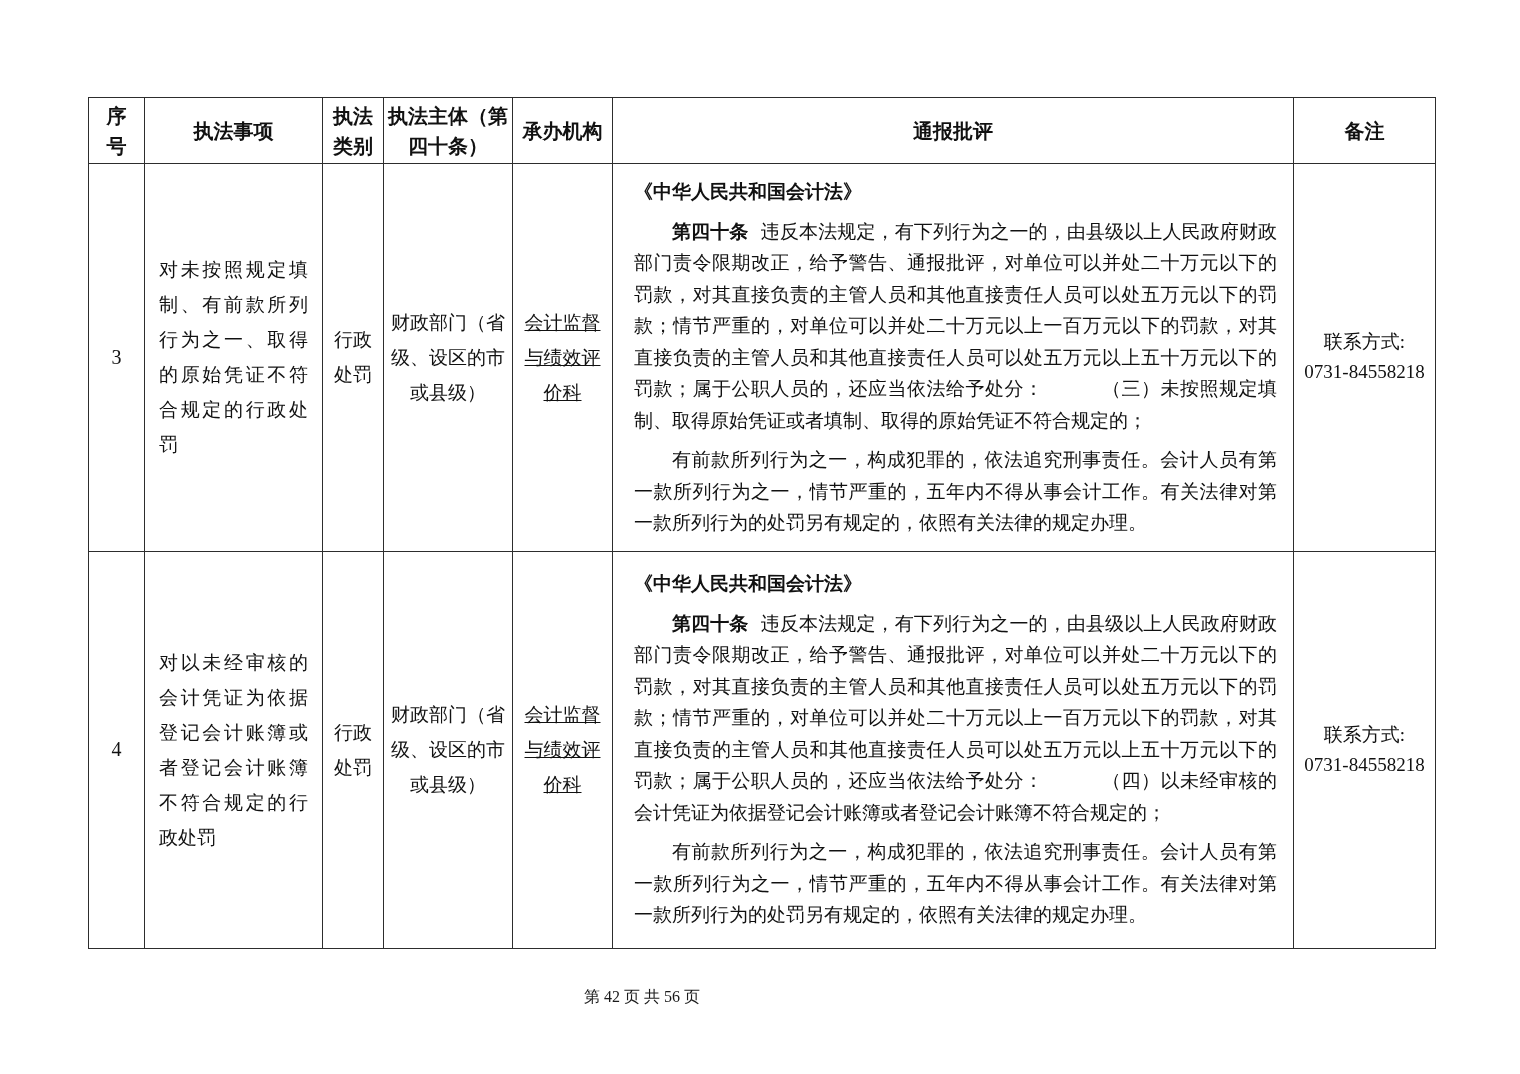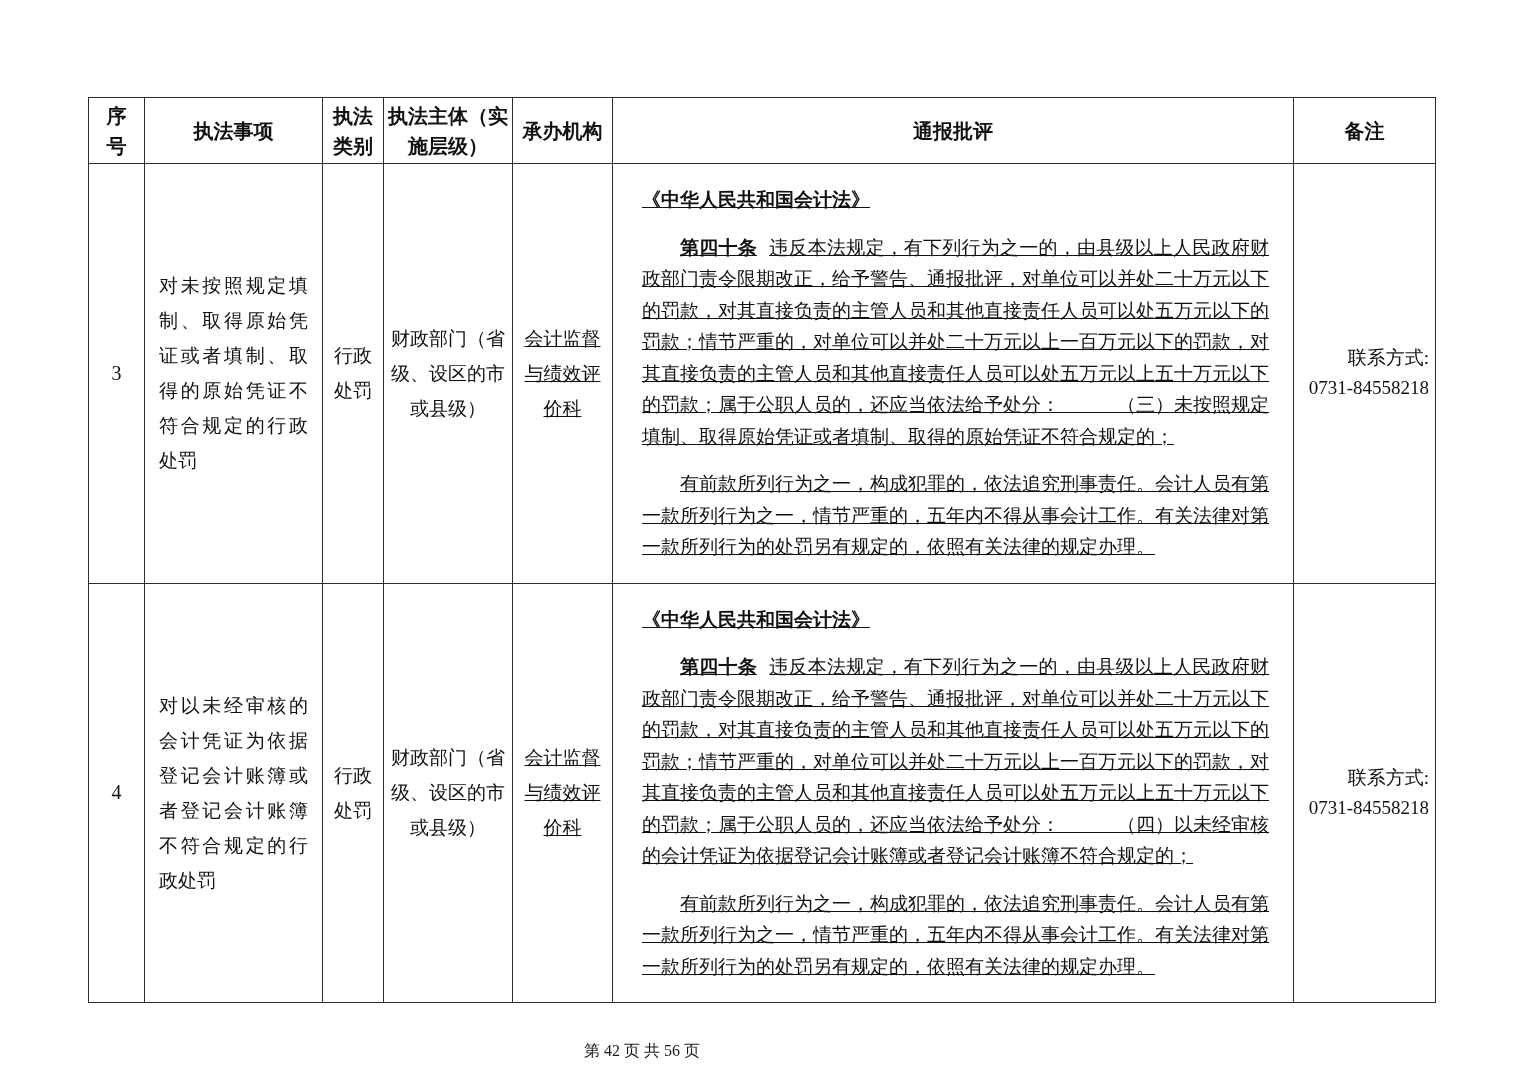--- a/index.html
+++ b/index.html
@@ -62,33 +62,32 @@
     line-height: 35px;
   }
   td.cell-cat     { padding: 0 10px; }
   td.cell-subject { padding: 0 5px; }
   td.cell-agency  { padding: 0 5px; text-decoration: underline; }
   td.cell-basis {
     font-size: 19px;
     padding: 4px 8px 4px 13px;
   }
   td.cell-basis p {
-    margin: 16px;
+    margin: 8px;
     line-height: 31.5px;
     text-align: justify;
-    text-decoration: underline;
   }
   .law-title { font-weight: bold; }
   .p-article, .p-closing { text-indent: 2em; }
   .article-label { font-weight: bold; margin-right: 0.65em; }
   td.cell-remark {
     font-size: 19px;
     line-height: 30px;
     padding: 0 6px;
-    text-align: right;
+    text-align: center;
   }
   td.cell-remark span { display: block; }
   .page-footer {
     width: 1284px;
     margin-top: 38px;
     text-align: center;
     font-size: 16px;
     color: #1a1a1a;
   }
 </style>
@@ -103,30 +102,30 @@
       <col class="c-subject">
     <col class="c-agency">
       <col class="c-basis">
       <col class="c-remark">
   </colgroup>
   <thead>
     <tr>
       <th><span class="narrow-wrap">序号</span></th>
       <th><span>执法事项</span></th>
       <th><span>执法类别</span></th>
-      <th><span>执法主体（实施层级）</span></th>
+      <th><span>执法主体（第四十条）</span></th>
       <th><span>承办机构</span></th>
       <th><span>通报批评</span></th>
       <th><span>备注</span></th>
     </tr>
   </thead>
   <tbody>
     <tr class="row-3">
       <td class="cell-no">3</td>
-      <td class="cell-matter">对未按照规定填制、取得原始凭证或者填制、取得的原始凭证不符合规定的行政处罚</td>
+      <td class="cell-matter">对未按照规定填制、有前款所列行为之一、取得的原始凭证不符合规定的行政处罚</td>
       <td class="cell-cat">行政处罚</td>
       <td class="cell-subject">财政部门（省级、设区的市或县级）</td>
       <td class="cell-agency">会计监督与绩效评价科</td>
       <td class="cell-basis">
         <p class="p-title law-title">《中华人民共和国会计法》</p>
         <p class="p-article"><span class="article-label">第四十条</span><span>违反本法规定，有下列行为之一的，由县级以上人民政府财政部门责令限期改正，给予警告、通报批评，对单位可以并处二十万元以下的罚款，对其直接负责的主管人员和其他直接责任人员可以处五万元以下的罚款；情节严重的，对单位可以并处二十万元以上一百万元以下的罚款，对其直接负责的主管人员和其他直接责任人员可以处五万元以上五十万元以下的罚款；属于公职人员的，还应当依法给予处分：　　　（三）未按照规定填制、取得原始凭证或者填制、取得的原始凭证不符合规定的；</span></p>
         <p class="p-closing">有前款所列行为之一，构成犯罪的，依法追究刑事责任。会计人员有第一款所列行为之一，情节严重的，五年内不得从事会计工作。有关法律对第一款所列行为的处罚另有规定的，依照有关法律的规定办理。</p>
       </td>
       <td class="cell-remark">
         <span>联系方式:</span>

